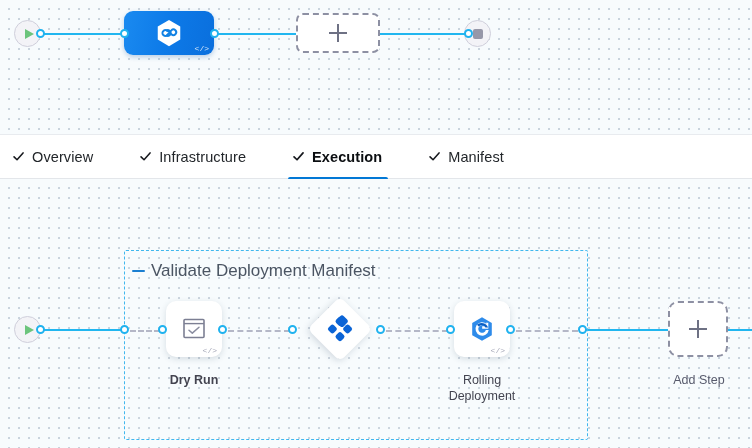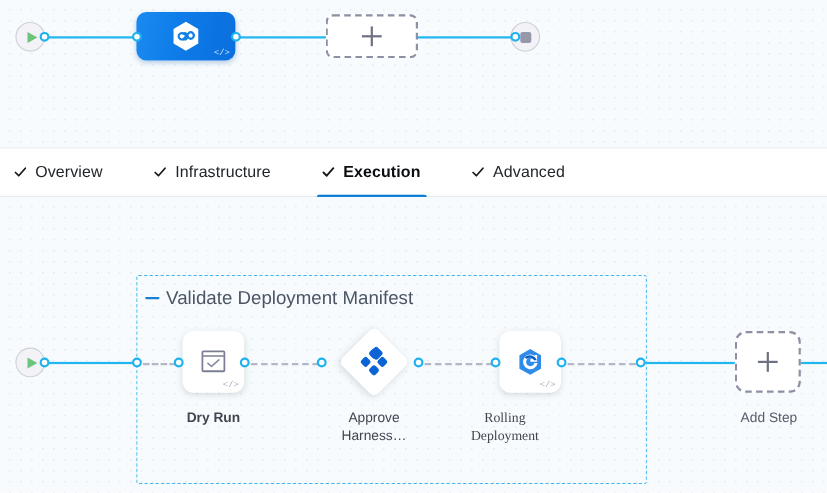--- a/index.html
+++ b/index.html
@@ -329,21 +329,21 @@
       <svg class="tick" viewBox="0 0 16 16">
         <path d="M2.5 8.4 L6.2 12 L13.6 3.6" fill="none" stroke="#16181d" stroke-width="2.1" stroke-linecap="round" stroke-linejoin="round"></path>
       </svg>
       <span class="tlabel">Execution</span>
     </div>
 
     <div class="tab">
       <svg class="tick" viewBox="0 0 16 16">
         <path d="M2.5 8.4 L6.2 12 L13.6 3.6" fill="none" stroke="#16181d" stroke-width="1.9" stroke-linecap="round" stroke-linejoin="round"></path>
       </svg>
-      <span class="tlabel">Advanced</span>
+      <span class="tlabel">Manifest</span>
     </div>
   </div>
 
   <div class="canvas" id="exec-canvas">
 
     <div id="step-group" style="left:124px; top:71px; width:464px; height:190px;"></div>
 
     <div id="group-header" style="left:132px; top:82px;">
       <span class="collapse-dash"></span>
       <span id="group-title">Validate Deployment Manifest</span>
@@ -382,36 +382,34 @@
         </g>
         <g fill="#0b64d6">
           <rect x="2.6" y="10.2" width="7.6" height="7.6" rx="2.2" transform="rotate(45 6.4 14)"></rect>
           <rect x="17.8" y="10.2" width="7.6" height="7.6" rx="2.2" transform="rotate(45 21.6 14)"></rect>
           <rect x="10.2" y="2.6" width="7.6" height="7.6" rx="2.2" transform="rotate(45 14 6.4)"></rect>
           <rect x="10.2" y="17.8" width="7.6" height="7.6" rx="2.2" transform="rotate(45 14 21.6)"></rect>
         </g>
       </svg>
     </div>
     <div class="port" style="left:376px; top:146px;"></div>
-    <div class="node-label" style="left:292px; top:193px; width:96px;">Approve
-Harness…</div>
 
     <div class="link dashed" style="left:386px; top:150.5px; width:62px;"></div>
     <div class="port" style="left:446px; top:146px;"></div>
 
     <div class="node step-card" style="left:454px; top:122px;">
       <svg width="28" height="28" viewBox="0 0 32 32">
         <path d="M16 2.6 L27.2 9 L27.2 23 L16 29.4 L4.8 23 L4.8 9 Z" fill="#2e8bea"></path>
         <path d="M21.5 10.5 a7.6 7.6 0 1 0 2.2 6.6 l-3.3 0 a4.4 4.4 0 1 1 -1.2 -4.3 l-3.0 0 l0 3.0 l7.0 0 l0 -7.0 l-3.0 0 z" fill="#ffffff"></path>
         <path d="M12.4 13.1 a4.6 4.6 0 0 1 7.5 1.3 l3.0 0 a7.7 7.7 0 0 0 -12.6 -3.2 z" fill="#0a5fc4"></path>
       </svg>
       <div class="corner-code dark">&lt;/&gt;</div>
     </div>
     <div class="port" style="left:506px; top:146px;"></div>
-    <div class="node-label" style="left:411px; top:193px; width:96px;font-family:Liberation Serif, serif;">Rolling
+    <div class="node-label" style="left:434px; top:193px; width:96px;">Rolling
 Deployment</div>
 
     <div class="link dashed" style="left:516px; top:150.5px; width:62px;"></div>
     <div class="port" style="left:578px; top:146px;"></div>
 
     <div class="link" style="left:584px; top:149.5px; width:84px;"></div>
 
     <div class="node add-box" style="left:668px; top:122px; width:60px; height:56px; border-radius:10px;">
       <div class="plus"></div>
     </div>

